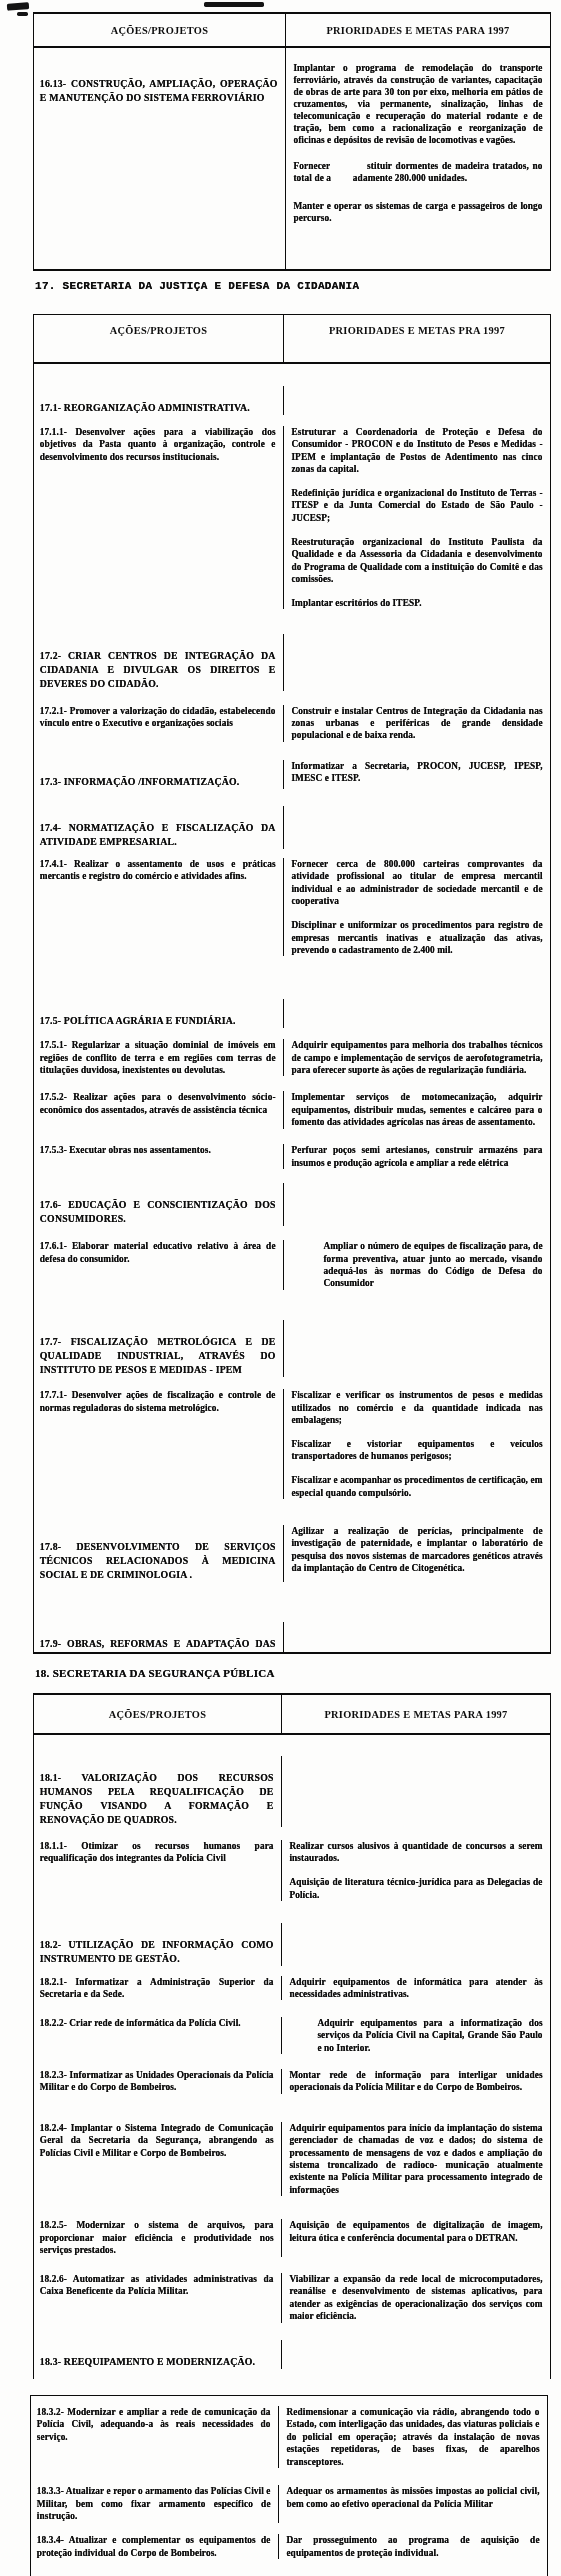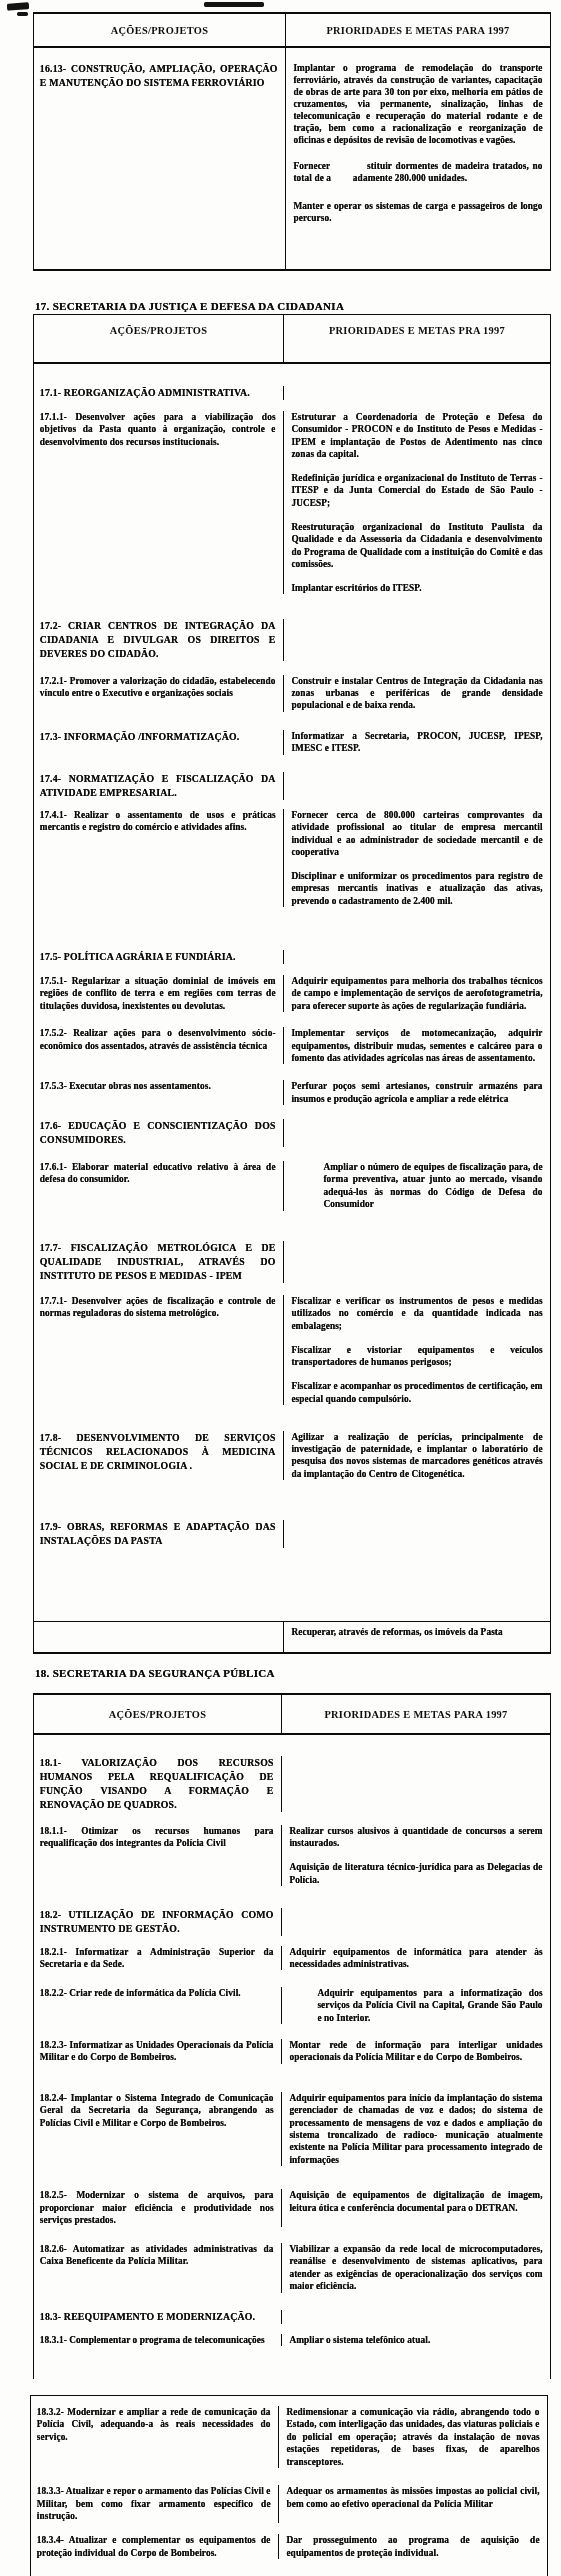--- a/index.html
+++ b/index.html
@@ -17,21 +17,21 @@
          font-size:10.4px;letter-spacing:0.3px;text-align:center;padding:3.3px 5px;}
   .hcell.l{border-right:1.7px solid #0b0b0b;}
   .body{display:flex;flex-direction:column;flex:1 1 auto;min-height:0;}
   .row{display:flex;align-items:stretch;flex:0 0 auto;}
   .cl,.cr{padding:0 7.4px 0 5.8px;}
   .cl{border-right:1.7px solid #0b0b0b;flex:0 0 auto;}
   .cr{flex:1 1 auto;padding-left:7.4px;}
   .cl p,.cr p{margin:0;font-size:9.3px;line-height:12.4px;text-align:justify;
               letter-spacing:0.1px;text-shadow:0 0 0.4px rgba(10,10,10,.85);}
   .cr p + p{margin-top:11.6px;}
-  .cl p.h{font-size:9.8px;line-height:14px;letter-spacing:0.2px;}
+  .cl p.h{font-size:9.8px;line-height:14px;letter-spacing:0.2px;margin-top:15px;}
   .gapline{white-space:pre-wrap;}
 
   
   .t1 .cl,.t1 .hcell.l{width:252px;}
   .t2 .cl,.t2 .hcell.l{width:250px;}
   .t3 .cl,.t3 .hcell.l{width:248px;}
   .t1 .cr p{line-height:12px;}
 
   
   .row.pinned{margin-top:auto;border-top:1.7px solid #0b0b0b;}
@@ -67,21 +67,21 @@
         </div>
         <div class="cr" style="padding-top:14px;">
           <p>Implantar o programa de remodelação do transporte ferroviário, através da construção de variantes, capacitação de obras de arte para 30 ton por eixo, melhoria em pátios de cruzamentos, via permanente, sinalização, linhas de telecomunicação e recuperação do material rodante e de tração, bem como a racionalização e reorganização de oficinas e depósitos de revisão de locomotivas e vagões.</p>
           <p class="gapline" style="margin-top:13.2px;">Fornecer&nbsp;&nbsp;&nbsp;&nbsp;&nbsp;&nbsp;&nbsp;&nbsp;&nbsp;&nbsp;stituir dormentes de madeira tratados, no total de a&nbsp;&nbsp;&nbsp;&nbsp;&nbsp;&nbsp;&nbsp;&nbsp;&nbsp;adamente 280.000 unidades.</p>
           <p style="margin-top:16.5px;">Manter e operar os sistemas de carga e passageiros de longo percurso.</p>
         </div>
       </div>
     </div>
   </div>
 
-  <div class="section-title" style="top:300px;">17. SECRETARIA DA JUSTIÇA E DEFESA DA CIDADANIA</div>
+  <div class="section-title" style="top:280px;font-family:Liberation Mono, monospace;">17. SECRETARIA DA JUSTIÇA E DEFESA DA CIDADANIA</div>
 
   <div class="tbl t2 thick-bottom" style="left:33px;top:314px;width:518px;height:1340px;">
     <div class="hdr" style="height:49px;">
       <div class="hcell l" style="align-items:flex-start;padding-top:10px;">AÇÕES/PROJETOS</div>
       <div class="hcell" style="flex:1;align-items:flex-start;padding-top:10px;">PRIORIDADES E METAS PRA 1997</div>
     </div>
     <div class="body">
       <div class="row" style="margin-top:22px;">
           <div class="cl">
             <p class="h">17.1- REORGANIZAÇÃO ADMINISTRATIVA.</p>

